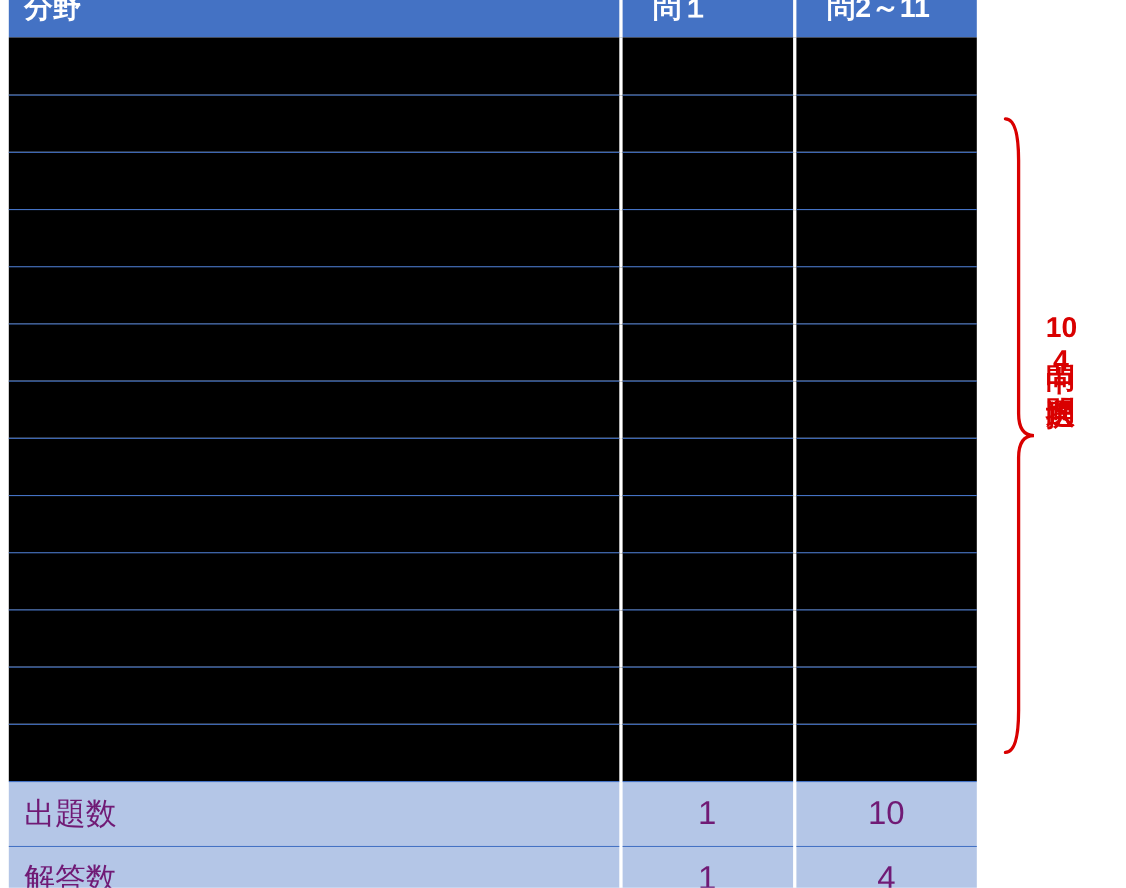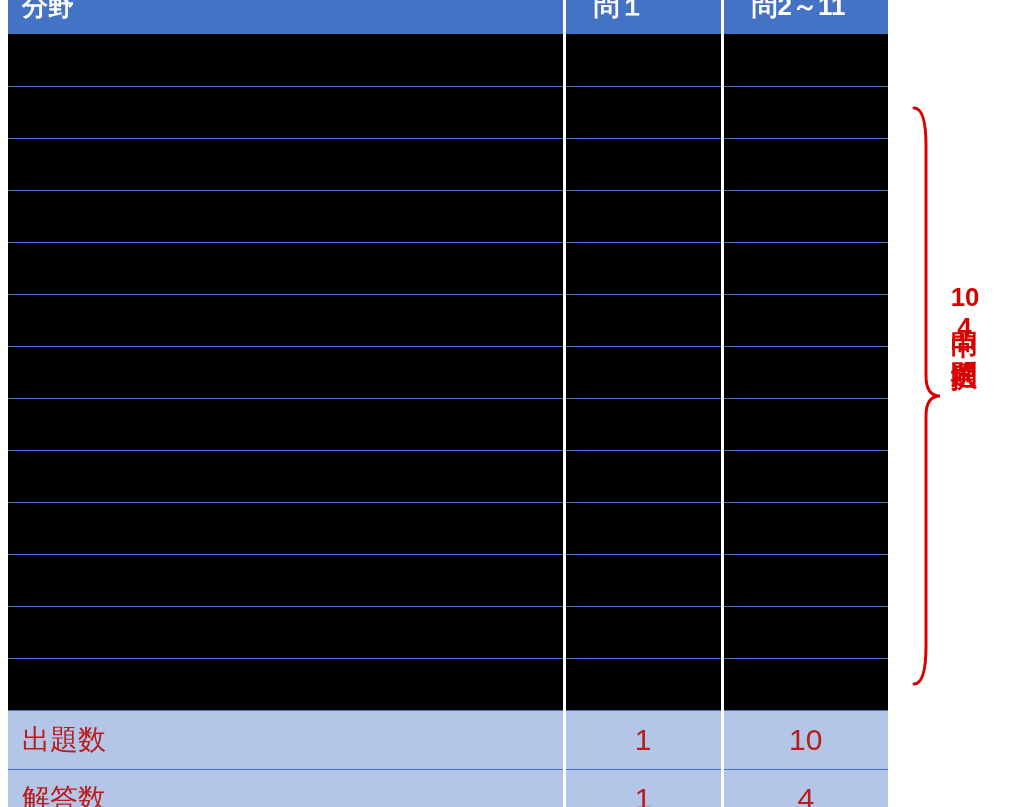--- a/index.html
+++ b/index.html
@@ -48,21 +48,21 @@
       border-right: 3px solid #ffffff;
       padding: 0;
     }
     table.main td:last-child { border-right: none; }
     table.main tr.body-row:last-of-type td { border-bottom: 1px solid #4472c4; }
 
     
 
     table.main tr.foot td {
       background: #b4c6e7;
-      color: #b91c1c;
+      color: #701a75;
       font-size: 28px;
       padding: 10px 14px;
       border-top: 1px solid #4472c4;
       border-bottom: 1px solid #4472c4;
       border-right: 3px solid #ffffff;
       text-align: left;
     }
     table.main tr.foot td.num {
       text-align: center;
       font-size: 30px;

